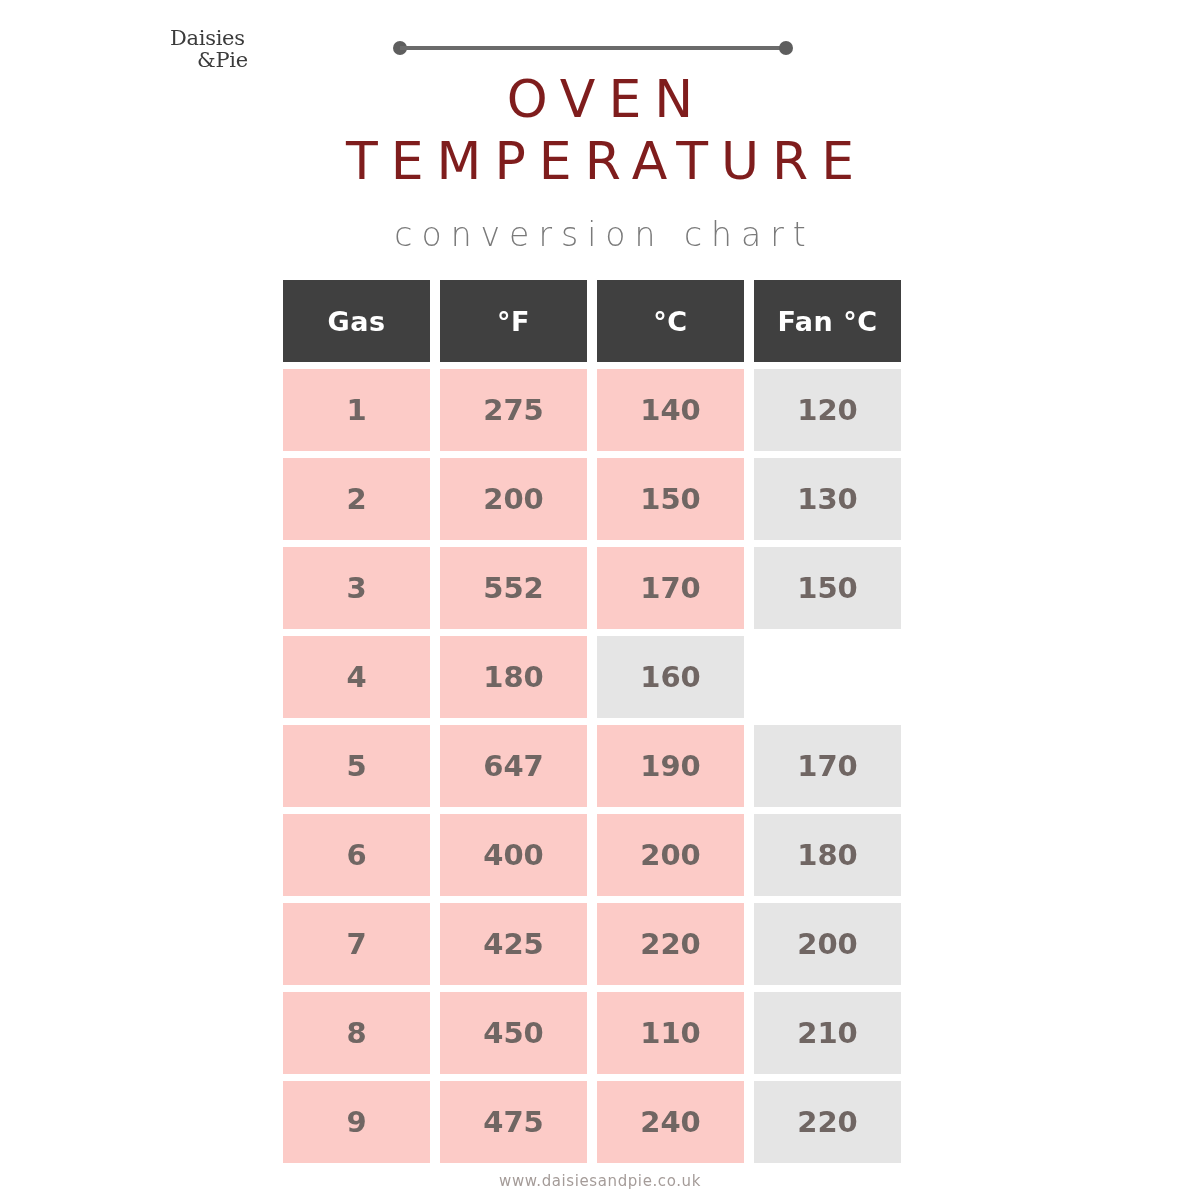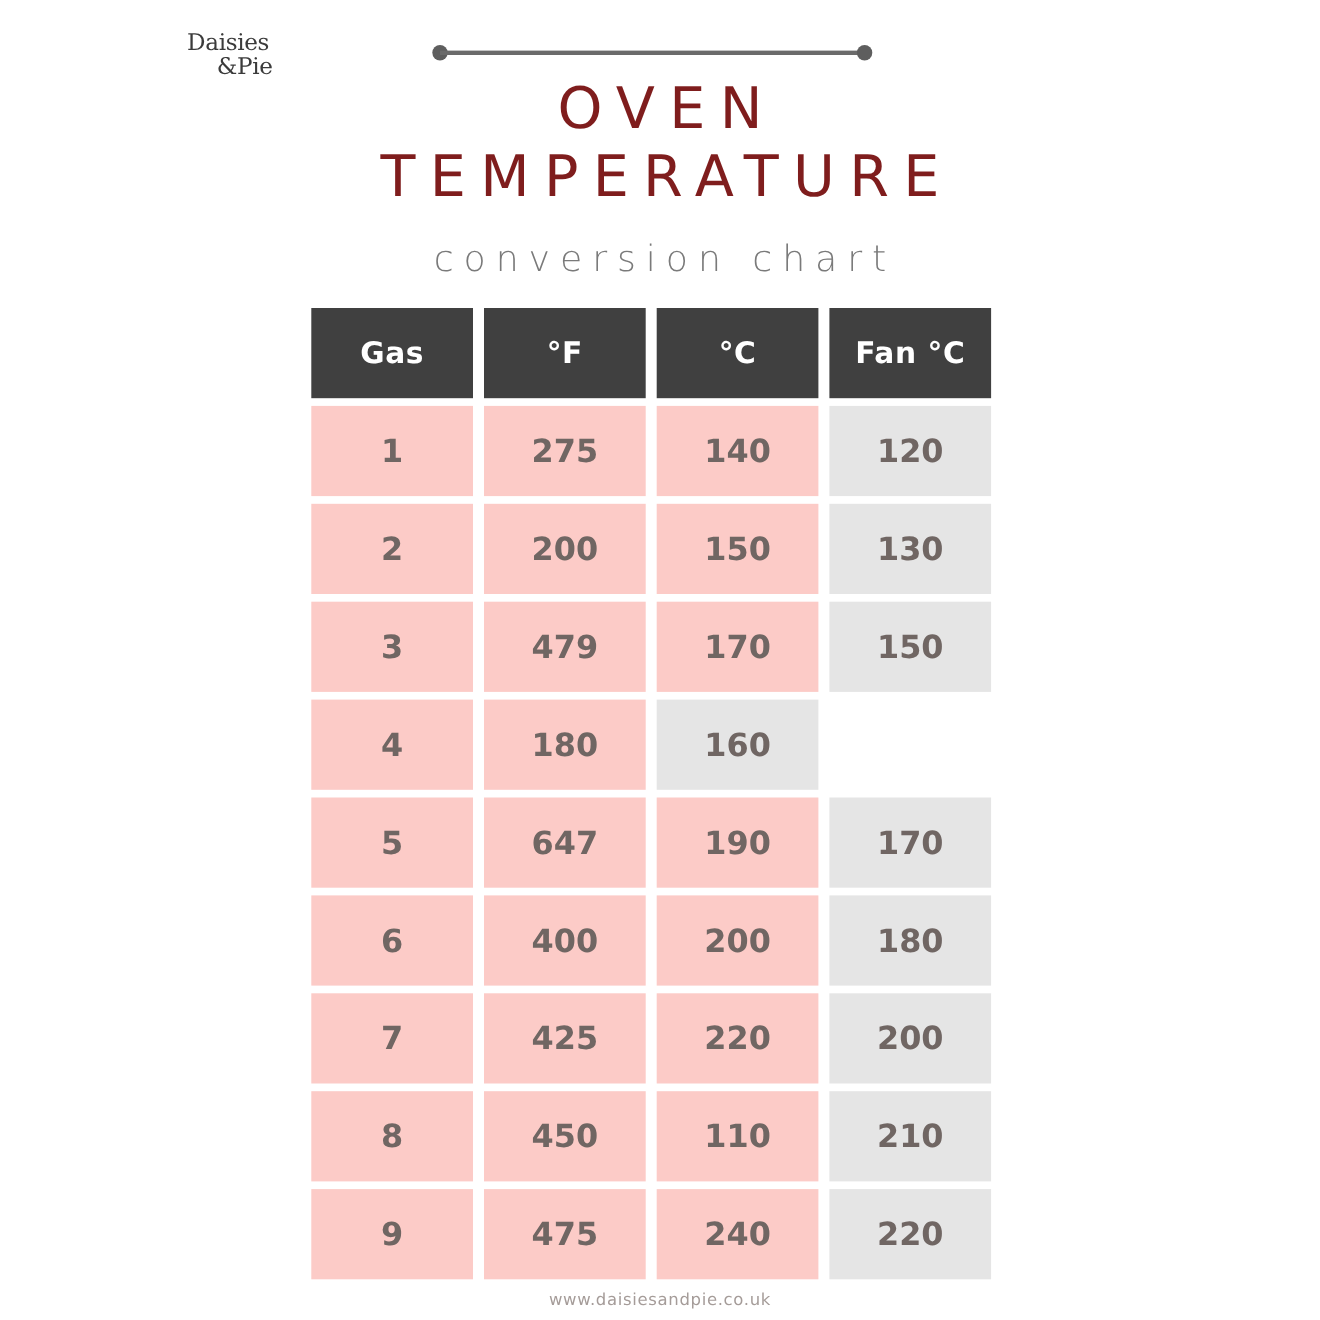--- a/index.html
+++ b/index.html
@@ -197,21 +197,21 @@
 
     <div class="row body-row">
       <div class="cell">2</div>
       <div class="cell">200</div>
       <div class="cell">150</div>
       <div class="cell fan">130</div>
     </div>
 
     <div class="row body-row">
       <div class="cell">3</div>
-      <div class="cell">479</div>
+      <div class="cell">552</div>
       <div class="cell">170</div>
       <div class="cell fan">150</div>
     </div>
 
     <div class="row body-row">
       <div class="cell">4</div>
       <div class="cell">180</div>
       <div class="cell fan">160</div>
     </div>
 

